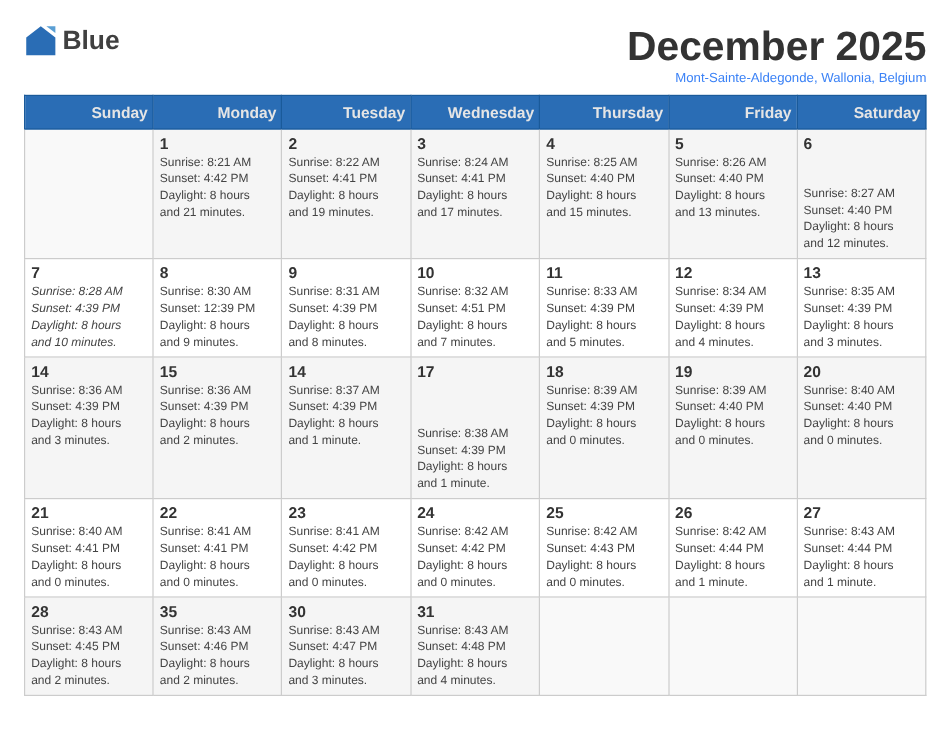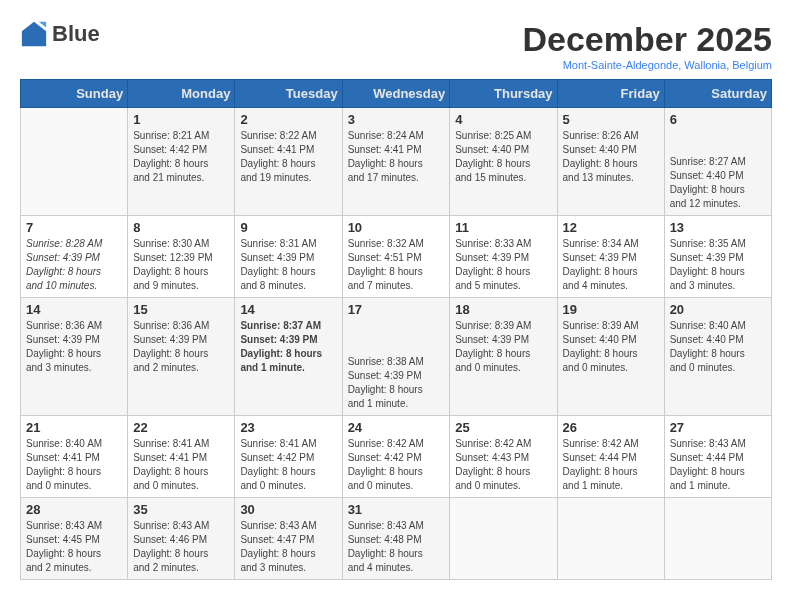--- a/index.html
+++ b/index.html
@@ -226,21 +226,21 @@
         </td>
         <td>
           <span class="day-number">15</span>
           <div class="day-info" style="white-space: pre-line;">Sunrise: 8:36 AM
 Sunset: 4:39 PM
 Daylight: 8 hours
 and 2 minutes.</div>
         </td>
         <td>
           <span class="day-number">14</span>
-          <div class="day-info" style="white-space: pre-line; font-weight: bold;">Sunrise: 8:37 AM
+          <div class="day-info" style="white-space: pre-line;">Sunrise: 8:37 AM
 Sunset: 4:39 PM
 Daylight: 8 hours
 and 1 minute.</div>
         </td>
         <td>
           <span class="day-number">17</span>
           <div class="day-info" style="white-space: pre-line; margin-top: 38px;">Sunrise: 8:38 AM
 Sunset: 4:39 PM
 Daylight: 8 hours
 and 1 minute.</div>

